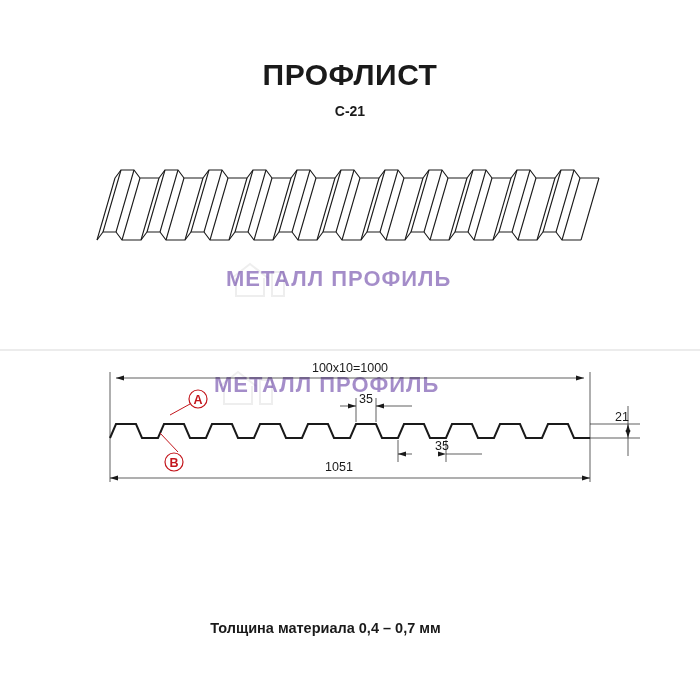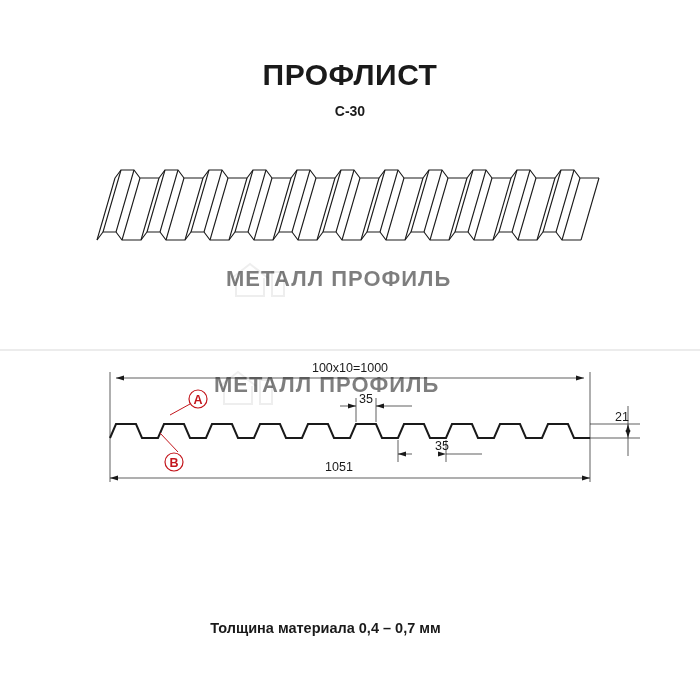--- a/index.html
+++ b/index.html
@@ -58,21 +58,21 @@
   .wm {
     position: absolute;
     pointer-events: none;
     opacity: 0.5;
   }
   .wm-text {
     font-family: "Liberation Sans", sans-serif;
     font-size: 22px;
     font-weight: bold;
     letter-spacing: 1px;
-    color: #000000;
+    color: #4c1d95;
     white-space: nowrap;
     margin-top: 32px;
   }
   .wm1 { top: 266px; left: 226px; }
   .wm2 { top: 372px; left: 214px; }
   .wm-logo1 { top: 258px; left: 228px; }
   .wm-logo2 { top: 366px; left: 216px; }
   .dimtext {
     font-family: "Liberation Sans", sans-serif;
     font-size: 12.5px;
@@ -84,21 +84,21 @@
     font-weight: bold;
     fill: #c3161c;
   }
 </style>
 </head>
 <body>
 
 <div class="page">
 
   <div class="title">ПРОФЛИСТ</div>
-  <div class="subtitle">С-30</div>
+  <div class="subtitle">С-21</div>
 
   <div class="wm wm-logo1">
     <svg width="64" height="44" viewBox="0 0 64 44" xmlns="http://www.w3.org/2000/svg">
       <g fill="none" stroke="#dedede" stroke-width="2">
         <path d="M4 20 L22 6 L40 20"></path>
         <path d="M8 20 L8 38 L36 38 L36 20"></path>
         <path d="M44 14 L56 14 L56 38 L44 38 Z"></path>
       </g>
     </svg>
   </div>

